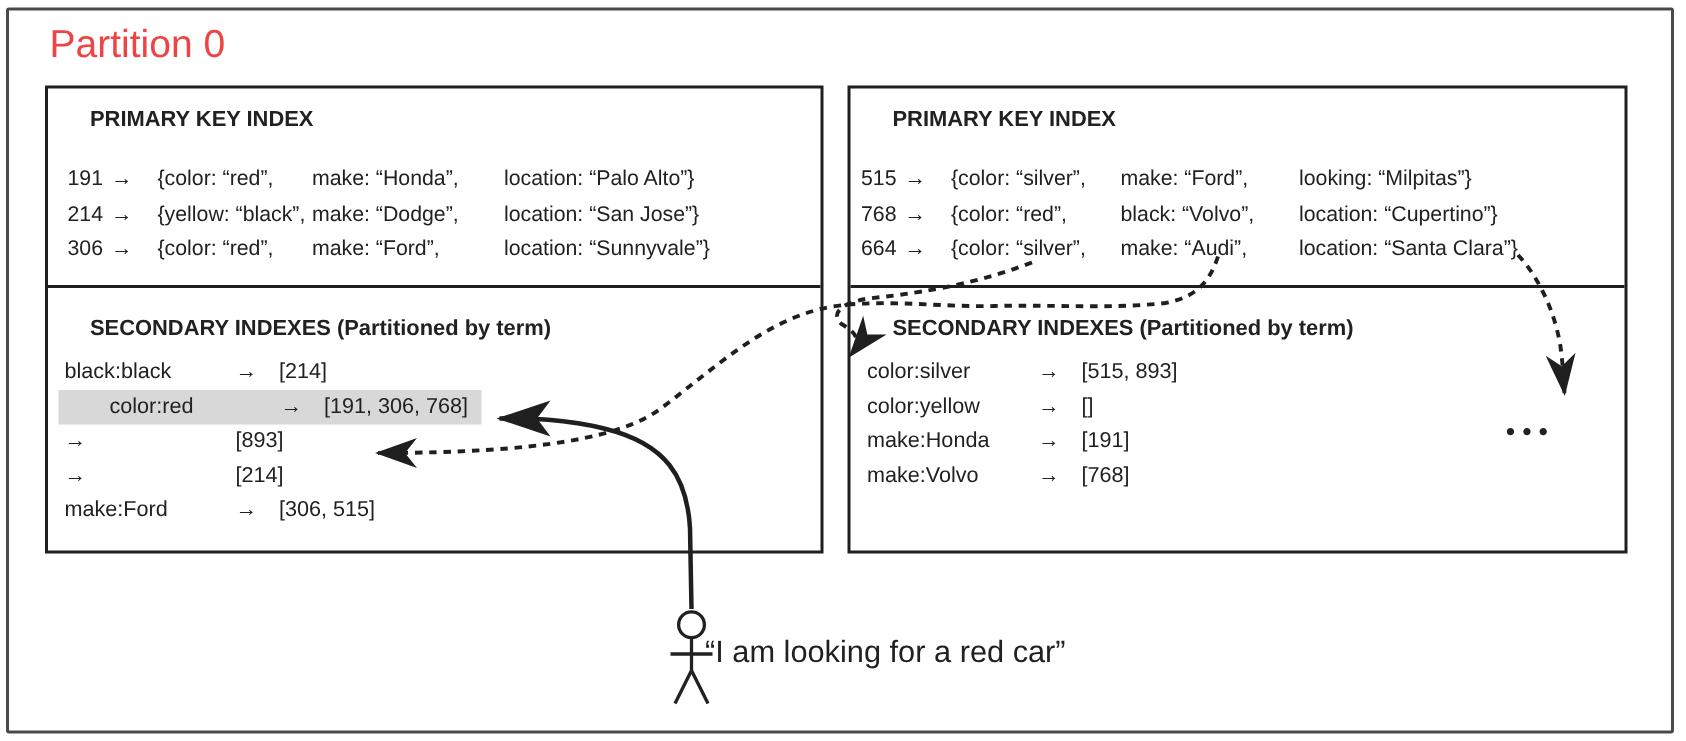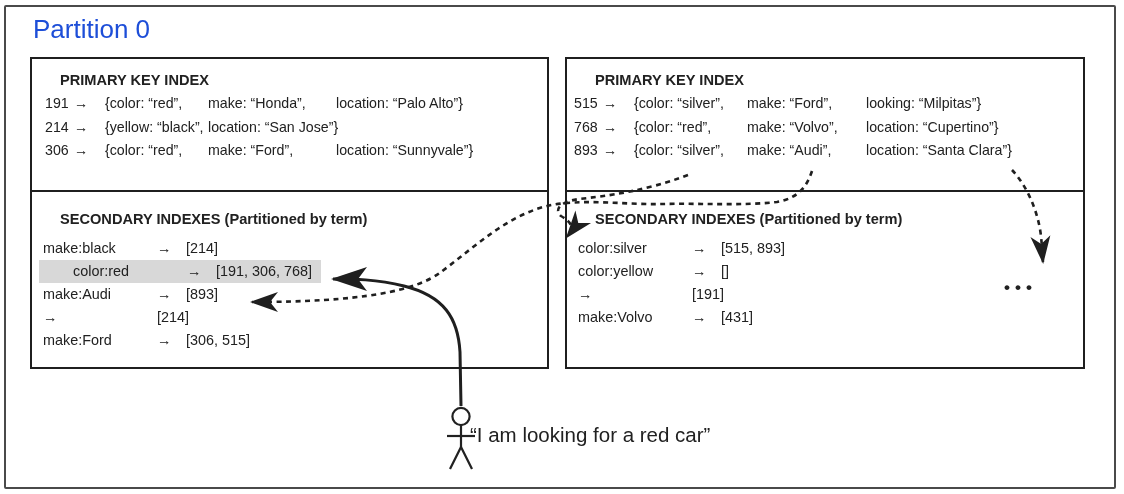--- a/index.html
+++ b/index.html
@@ -1,29 +1,29 @@
 <!DOCTYPE html>
 <html><head>
 <meta charset="utf-8">
 <style>
   html,body {margin:0; padding:0; background:#ffffff;}
   body {font-family:"Liberation Sans", sans-serif; color:#212121;}
   .canvas {position:relative; width:1124px; height:494px; background:#ffffff; overflow:hidden;}
   .frame {position:absolute; left:4px; top:5px; width:1108px; height:480px;
           border:2px solid #4a4a4a; border-radius:2px;}
-  .partition-title {position:absolute; top:14px; font-size:26px; line-height:30px; color:#1d4ed8; white-space:nowrap;}
+  .partition-title {position:absolute; top:14px; font-size:26px; line-height:30px; color:#ef4444; white-space:nowrap;}
   .pt0 {left:33px;}
   .pt1 {left:568px;}
   .pbox {position:absolute; top:57px; height:308px; border:2.5px solid #1f1f1f; background:transparent;}
   .box0 {left:30px; width:515px;}
   .box1 {left:565px; width:516px;}
   .sect1 {height:131px; border-bottom:2px solid #1f1f1f;}
   .sec-header {padding:13px 0 0 12px; font-weight:bold; font-size:14.6px; line-height:16px; white-space:nowrap;margin-left:16px;}
   .sect2 .sec-header {padding-top:19px;}
-  .prows {margin-top:4px;}
+  .prows {margin-top:20px;}
   .prow {display:grid; grid-template-columns:29px 31px 103px 128px auto;
          padding-left:13px; line-height:23.5px; font-size:14.2px; white-space:nowrap;}
   .box1 .prow {padding-left:7px; grid-template-columns:29px 31px 113px 119px auto;}
   .srows {margin-top:10px; padding-left:11px;}
   .srow {display:grid; grid-template-columns:114px 29px auto; width:max-content;
          line-height:23px; font-size:14.4px; padding:0 9px 0 4px; margin-left:-4px; white-space:nowrap;}
   .srow.hl {background:#d8d8d8;padding-left:34px;}
   .quote {position:absolute; left:470px; top:423px; font-size:20.5px; line-height:24px; white-space:nowrap;}
   .more {position:absolute; left:1004px; top:278px; font-size:17px; font-weight:bold; letter-spacing:5px; white-space:nowrap;}
   .overlay {position:absolute; left:0; top:0; width:1124px; height:494px; pointer-events:none;}
@@ -44,46 +44,46 @@
           <span>191</span>
           <span>→</span>
           <span>{color: “red”,</span>
           <span>make: “Honda”,</span>
           <span>location: “Palo Alto”}</span>
         </div>
         <div class="prow">
           <span>214</span>
           <span>→</span>
           <span>{yellow: “black”,</span>
+          <span>make: “Dodge”,</span>
           <span>location: “San Jose”}</span>
         </div>
         <div class="prow">
           <span>306</span>
           <span>→</span>
           <span>{color: “red”,</span>
           <span>make: “Ford”,</span>
           <span>location: “Sunnyvale”}</span>
         </div>
       </div>
     </div>
     <div class="sect2">
       <div class="sec-header">SECONDARY INDEXES (Partitioned by term)</div>
       <div class="srows">
         <div class="srow">
-          <span>make:black</span>
+          <span>black:black</span>
           <span>→</span>
           <span>[214]</span>
         </div>
         <div class="srow hl">
           <span>color:red</span>
           <span>→</span>
           <span>[191, 306, 768]</span>
         </div>
         <div class="srow">
-          <span>make:Audi</span>
           <span>→</span>
           <span>[893]</span>
         </div>
         <div class="srow">
           <span>→</span>
           <span>[214]</span>
         </div>
         <div class="srow">
           <span>make:Ford</span>
           <span>→</span>
@@ -101,25 +101,25 @@
           <span>515</span>
           <span>→</span>
           <span>{color: “silver”,</span>
           <span>make: “Ford”,</span>
           <span>looking: “Milpitas”}</span>
         </div>
         <div class="prow">
           <span>768</span>
           <span>→</span>
           <span>{color: “red”,</span>
-          <span>make: “Volvo”,</span>
+          <span>black: “Volvo”,</span>
           <span>location: “Cupertino”}</span>
         </div>
         <div class="prow">
-          <span>893</span>
+          <span>664</span>
           <span>→</span>
           <span>{color: “silver”,</span>
           <span>make: “Audi”,</span>
           <span>location: “Santa Clara”}</span>
         </div>
       </div>
     </div>
     <div class="sect2">
       <div class="sec-header">SECONDARY INDEXES (Partitioned by term)</div>
       <div class="srows">
@@ -127,27 +127,28 @@
           <span>color:silver</span>
           <span>→</span>
           <span>[515, 893]</span>
         </div>
         <div class="srow">
           <span>color:yellow</span>
           <span>→</span>
           <span>[]</span>
         </div>
         <div class="srow">
+          <span>make:Honda</span>
           <span>→</span>
           <span>[191]</span>
         </div>
         <div class="srow">
           <span>make:Volvo</span>
           <span>→</span>
-          <span>[431]</span>
+          <span>[768]</span>
         </div>
       </div>
     </div>
   </div>
 
   <div class="more">•••</div>
 
   <div class="quote">“I am looking for a red car”</div>
 
   <svg class="overlay" viewBox="0 0 1124 494" xmlns="http://www.w3.org/2000/svg">

